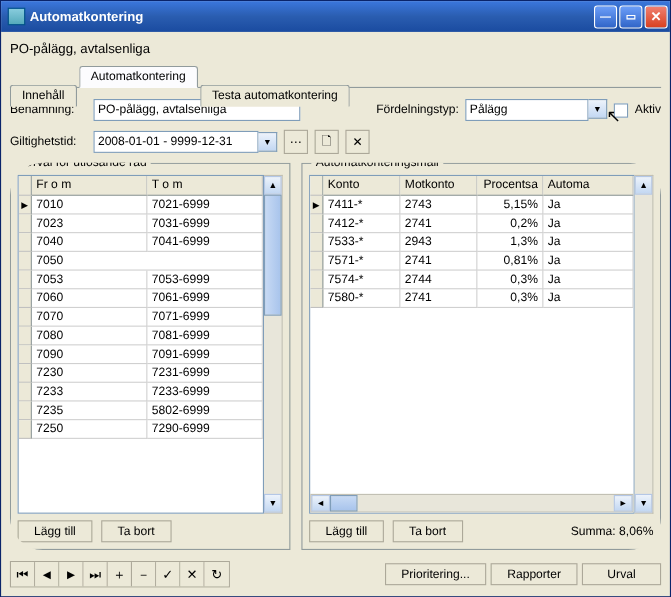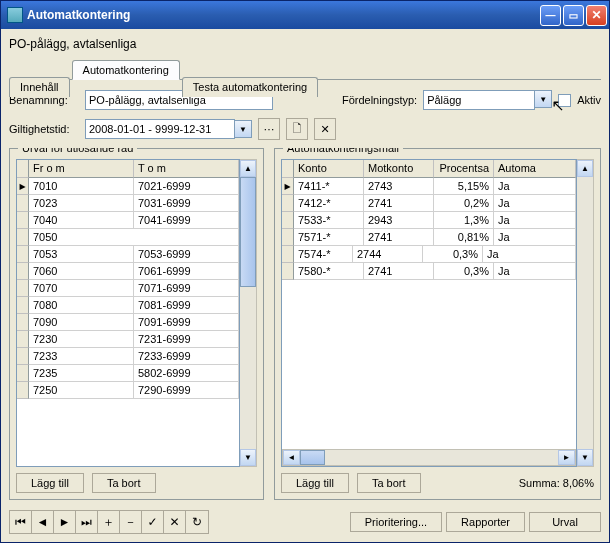--- a/index.html
+++ b/index.html
@@ -129,20 +129,21 @@
     pointer-events:none;
     font-size:16px;
     color:black;
   }
 
   .panels {
     display: flex;
     gap: 10px;
     flex: 1;
     overflow: hidden;
+    border-radius: 30px;
   }
   .panel {
     border: 1px solid #919B9C;
     position: relative;
     padding: 10px 6px 6px 6px;
     flex: 1;
     display:flex;
     flex-direction:column;
     min-height:0;
   }
@@ -423,21 +424,21 @@
                 </div>
                 <div class="grid-row">
                   <div class="rowhdr"></div>
                   <div class="cell" style="width:70px">7571-*</div>
                   <div class="cell" style="width:70px">2741</div>
                   <div class="cell num" style="width:60px">0,81%</div>
                   <div class="cell" style="flex:1">Ja</div>
                 </div>
                 <div class="grid-row">
                   <div class="rowhdr"></div>
-                  <div class="cell" style="width:59px">7574-*</div>
+                  <div class="cell" style="width:70px">7574-*</div>
                   <div class="cell" style="width:70px">2744</div>
                   <div class="cell num" style="width:60px">0,3%</div>
                   <div class="cell" style="flex:1">Ja</div>
                 </div>
                 <div class="grid-row">
                   <div class="rowhdr"></div>
                   <div class="cell" style="width:70px">7580-*</div>
                   <div class="cell" style="width:70px">2741</div>
                   <div class="cell num" style="width:60px">0,3%</div>
                   <div class="cell" style="flex:1">Ja</div>

